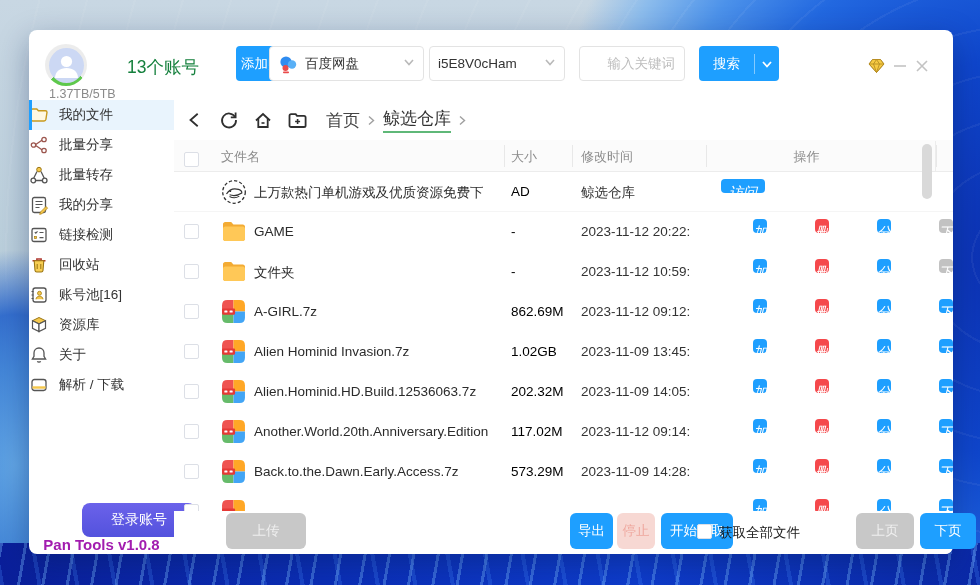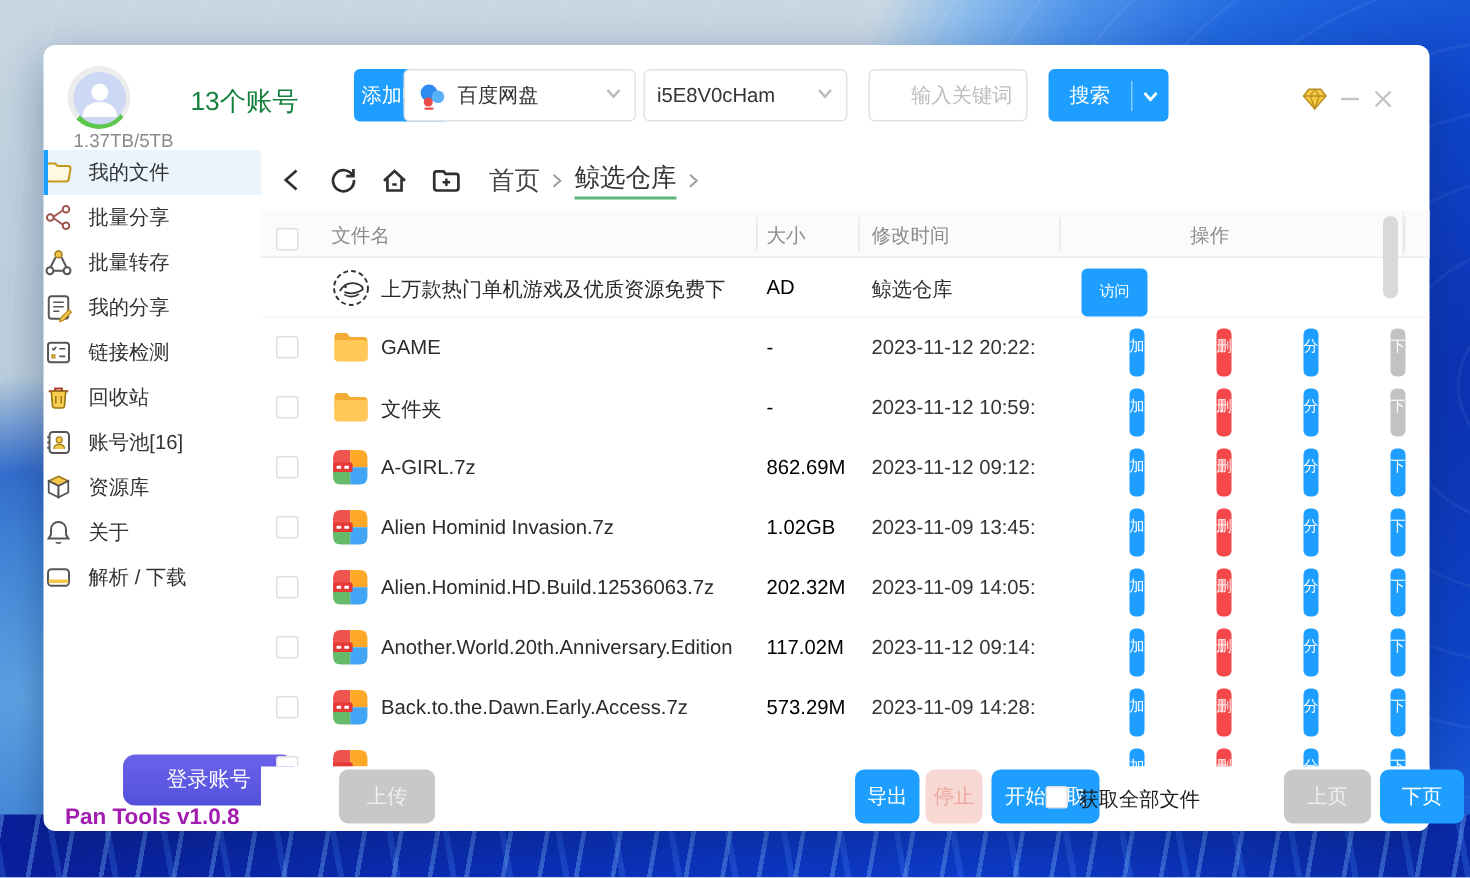--- a/index.html
+++ b/index.html
@@ -89,32 +89,32 @@
 
   .rows { position: absolute; left: 0; top: 72px; right: 0; height: 339px; overflow: hidden; }
   .row { position: relative; height: 40px; }
   .row.ad { border-bottom: 1px solid #f5f5f5; }
   .cbox { position: absolute; left: 10px; top: 12px; width: 15px; height: 15px; background: #fff; border: 1px solid #dcdfe6; border-radius: 2px; cursor: pointer; }
   .ficon { position: absolute; left: 47px; top: 7px; width: 26px; height: 26px; }
   .fname { position: absolute; left: 80px; top: 12px; width: 252px; font-size: 13.5px; color: #2b2b2b; white-space: nowrap; overflow: hidden; cursor: pointer; }
   .fsize { position: absolute; left: 337px; top: 12px; width: 66px; font-size: 13.5px; color: #000000; white-space: nowrap; }
   .ftime { position: absolute; left: 407px; top: 12px; width: 128px; font-size: 13.5px; color: #333; white-space: nowrap; overflow: hidden; }
   .acts { position: absolute; left: 535px; top: 7px; width: 195px; display: flex; gap: 4px; }
-  .abtn { width: 44px; height: 32px; border-radius: 4px; color: #fff; font-size: 10px; line-height: 26px; text-align: center; padding: 0; }
+  .abtn { width: 44px; height: 14px; border-radius: 4px; color: #fff; font-size: 14px; line-height: 26px; text-align: center; padding: 0; font-style: italic; }
   .abtn.blue { background: #1E9FFF; }
   .abtn.red { background: #F5484B; }
   .abtn.gray { background: #c2c2c2; }
   .visit { margin-left: 12px; }
 
   .scroll-thumb { position: absolute; right: 21px; top: 44px; width: 10px; height: 55px; background: #d9d9d9; border-radius: 5px; cursor: pointer; }
   .thead-right-div { position: absolute; right: 17px; top: 41px; width: 1px; height: 30px; background: #ececec; }
 
   .footer { position: absolute; left: 0; right: 0; top: 411px; bottom: 0; background: #fff; border-radius: 0 0 8px 8px; }
   .fbtn { position: absolute; top: 2px; height: 36px; border-radius: 6px; color: #fff; font-size: 13.5px; }
-  .f-upload { left: 8px;  width: 64px; background: #c8c8c8; color: #efefef; }
+  .f-upload { left: 8px;  width: 80px; background: #c8c8c8; color: #efefef; }
   .f-export { left: 352px; width: 43px; background: #1E9FFF; }
   .f-stop   { left: 399px; width: 38px; background: #f7d8d3; color: #efa79e; }
   .f-start  { left: 443px; width: 72px; background: #1E9FFF; }
   .f-prev   { left: 638px; width: 58px; background: #c8c8c8; color: #efefef; }
   .f-next   { left: 702px; width: 56px; background: #1E9FFF; }
   .f-cb { position: absolute; left: 523px; top: 13px; width: 15px; height: 15px; border: 1px solid #dcdfe6; border-radius: 2px; background: #fff; cursor: pointer; }
   .f-cblabel { position: absolute; left: 545px; top: 13px; font-size: 13.5px; color: #1b1b1b; }
 </style>
 </head>
 <body>

